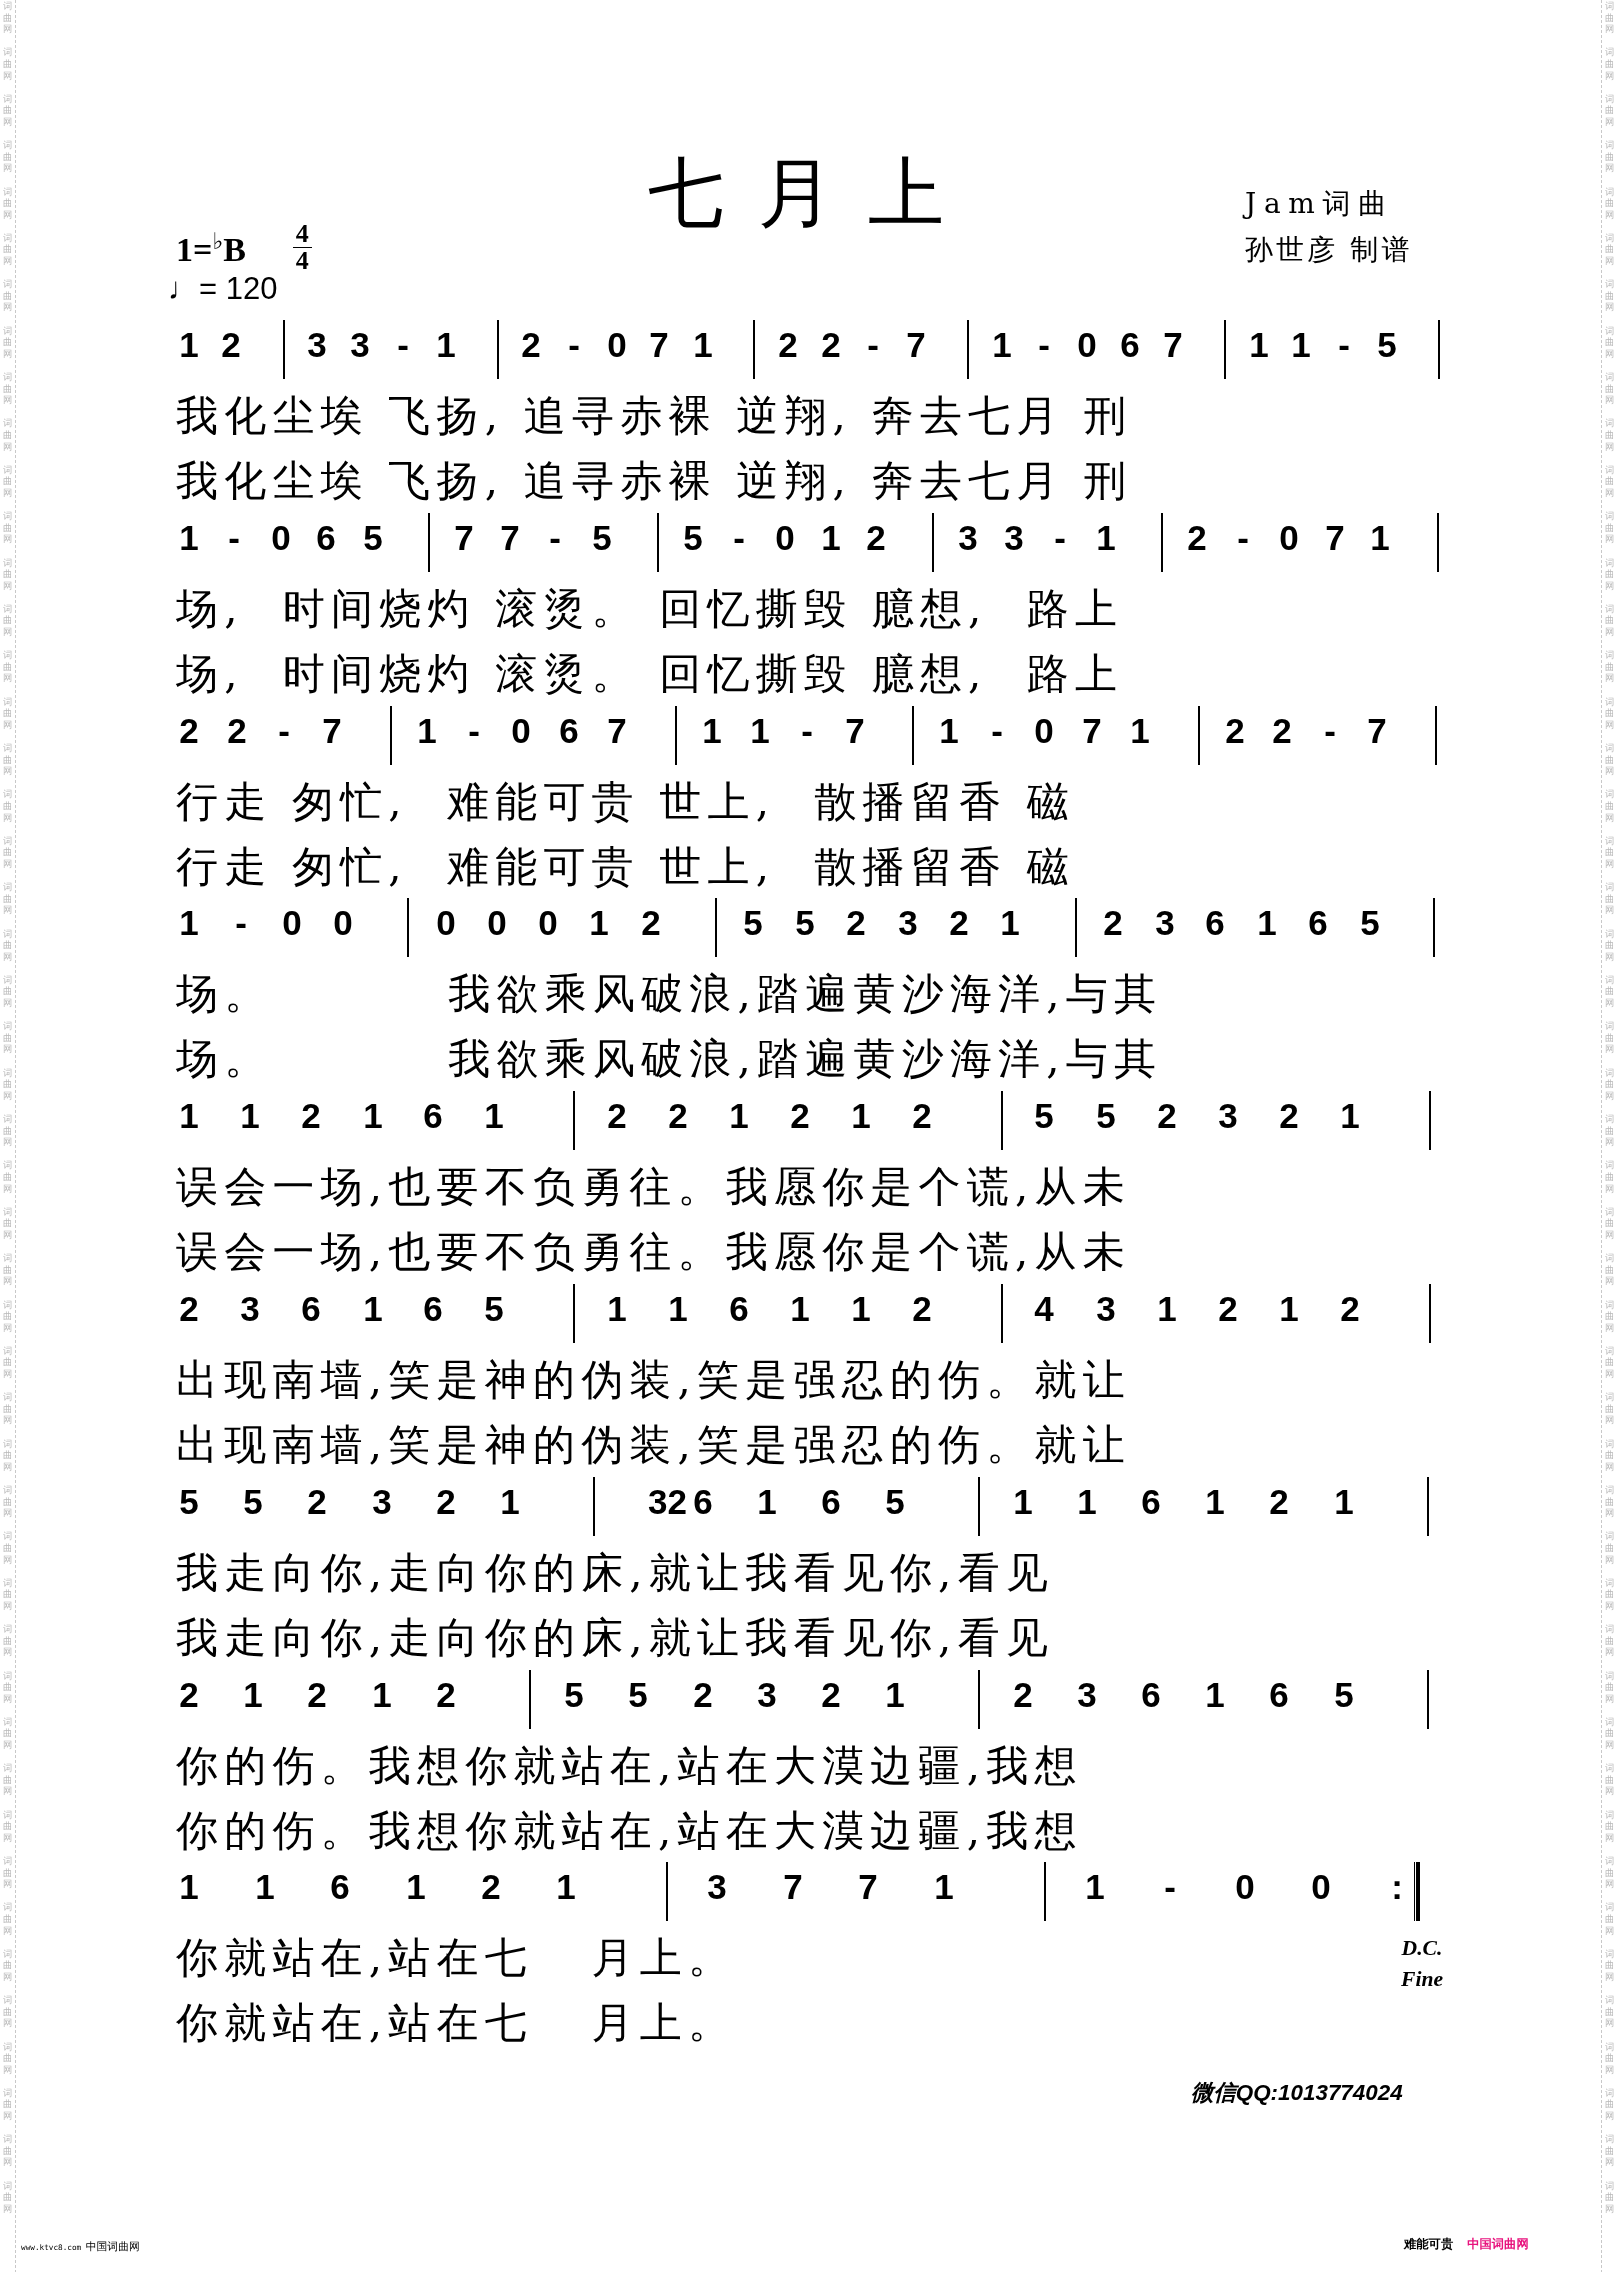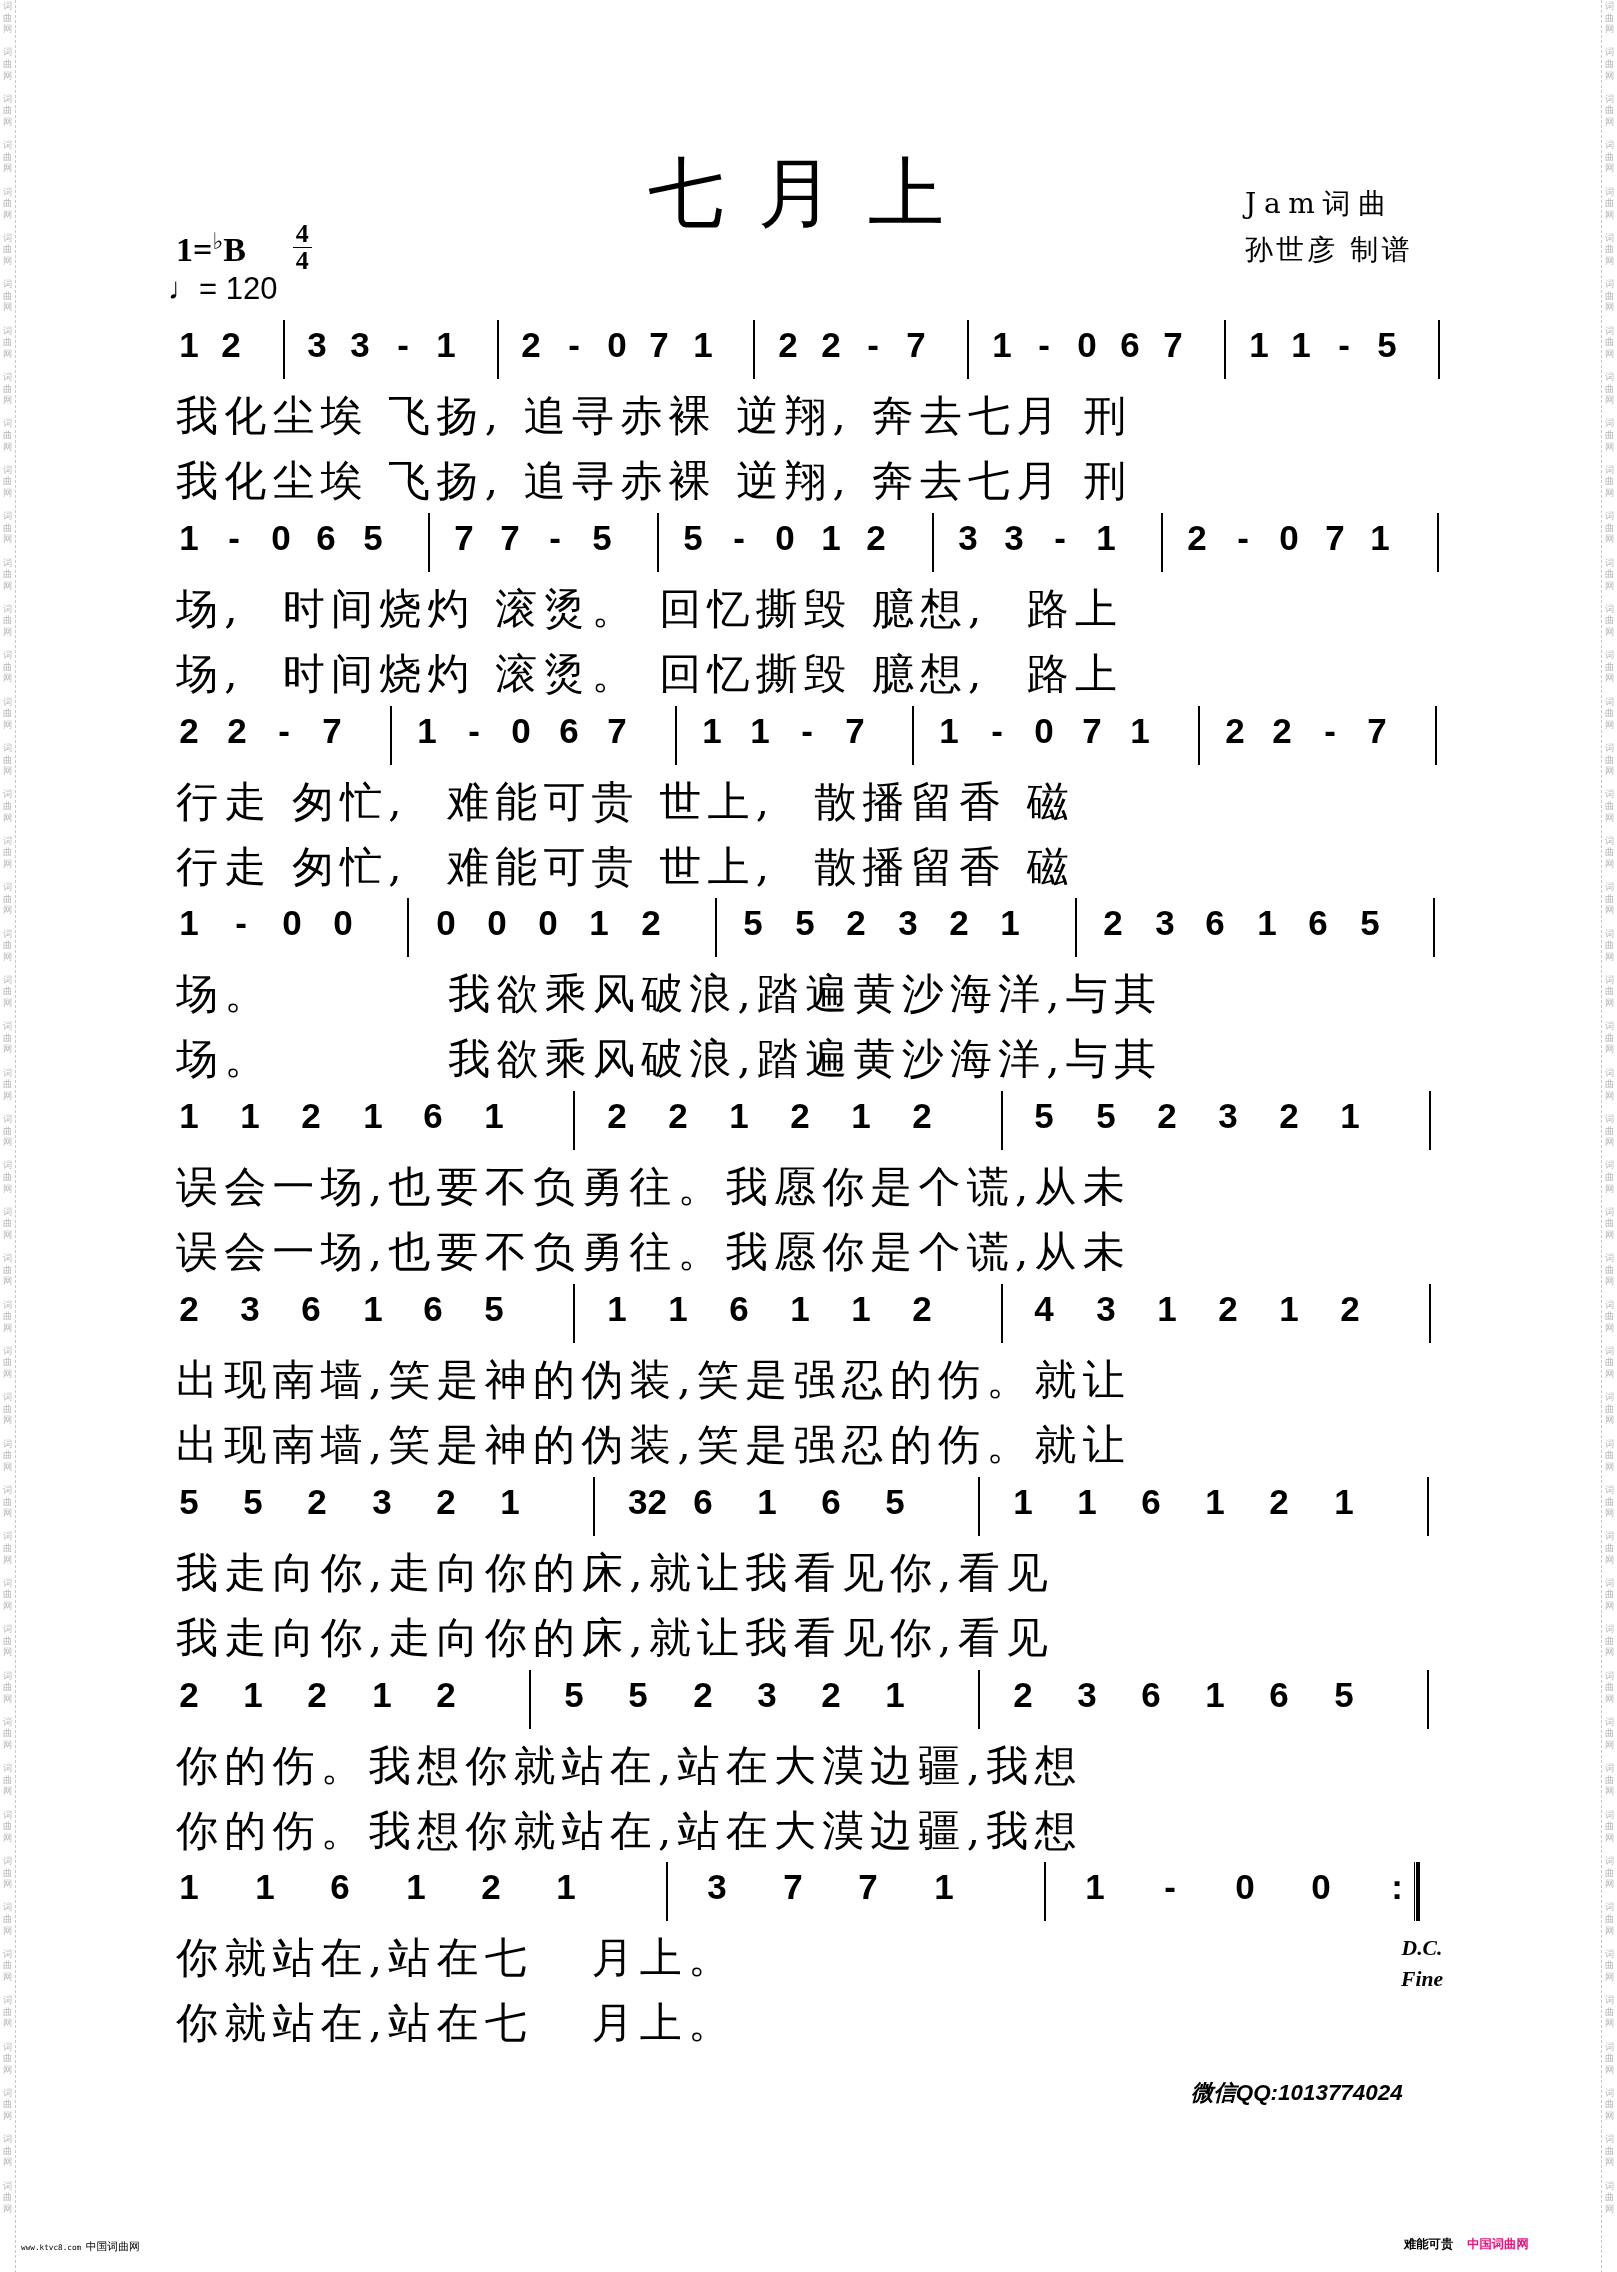--- a/index.html
+++ b/index.html
@@ -628,21 +628,21 @@
     </div>
     <div class="system" style="top: 1477px;">
       <div class="notes">
         <div class="note" style="left: 0px;">5</div>
         <div class="note" style="left: 64px;">5</div>
         <div class="note" style="left: 128px;">2</div>
         <div class="note" style="left: 193px;">3</div>
         <div class="note" style="left: 257px;">2</div>
         <div class="note" style="left: 321px;">1</div>
         <div class="measure-bar" style="left: 417px;"></div>
-        <div class="note" style="left: 452px; text-align: right;">32</div>
+        <div class="note" style="left: 472px; text-align: right;">32</div>
         <div class="note" style="left: 514px;">6</div>
         <div class="note" style="left: 578px;">1</div>
         <div class="note" style="left: 642px;">6</div>
         <div class="note" style="left: 706px;">5</div>
         <div class="measure-bar" style="left: 802px;"></div>
         <div class="note" style="left: 834px;">1</div>
         <div class="note" style="left: 898px;">1</div>
         <div class="note" style="left: 962px;">6</div>
         <div class="note" style="left: 1026px;">1</div>
         <div class="note" style="left: 1090px;">2</div>

